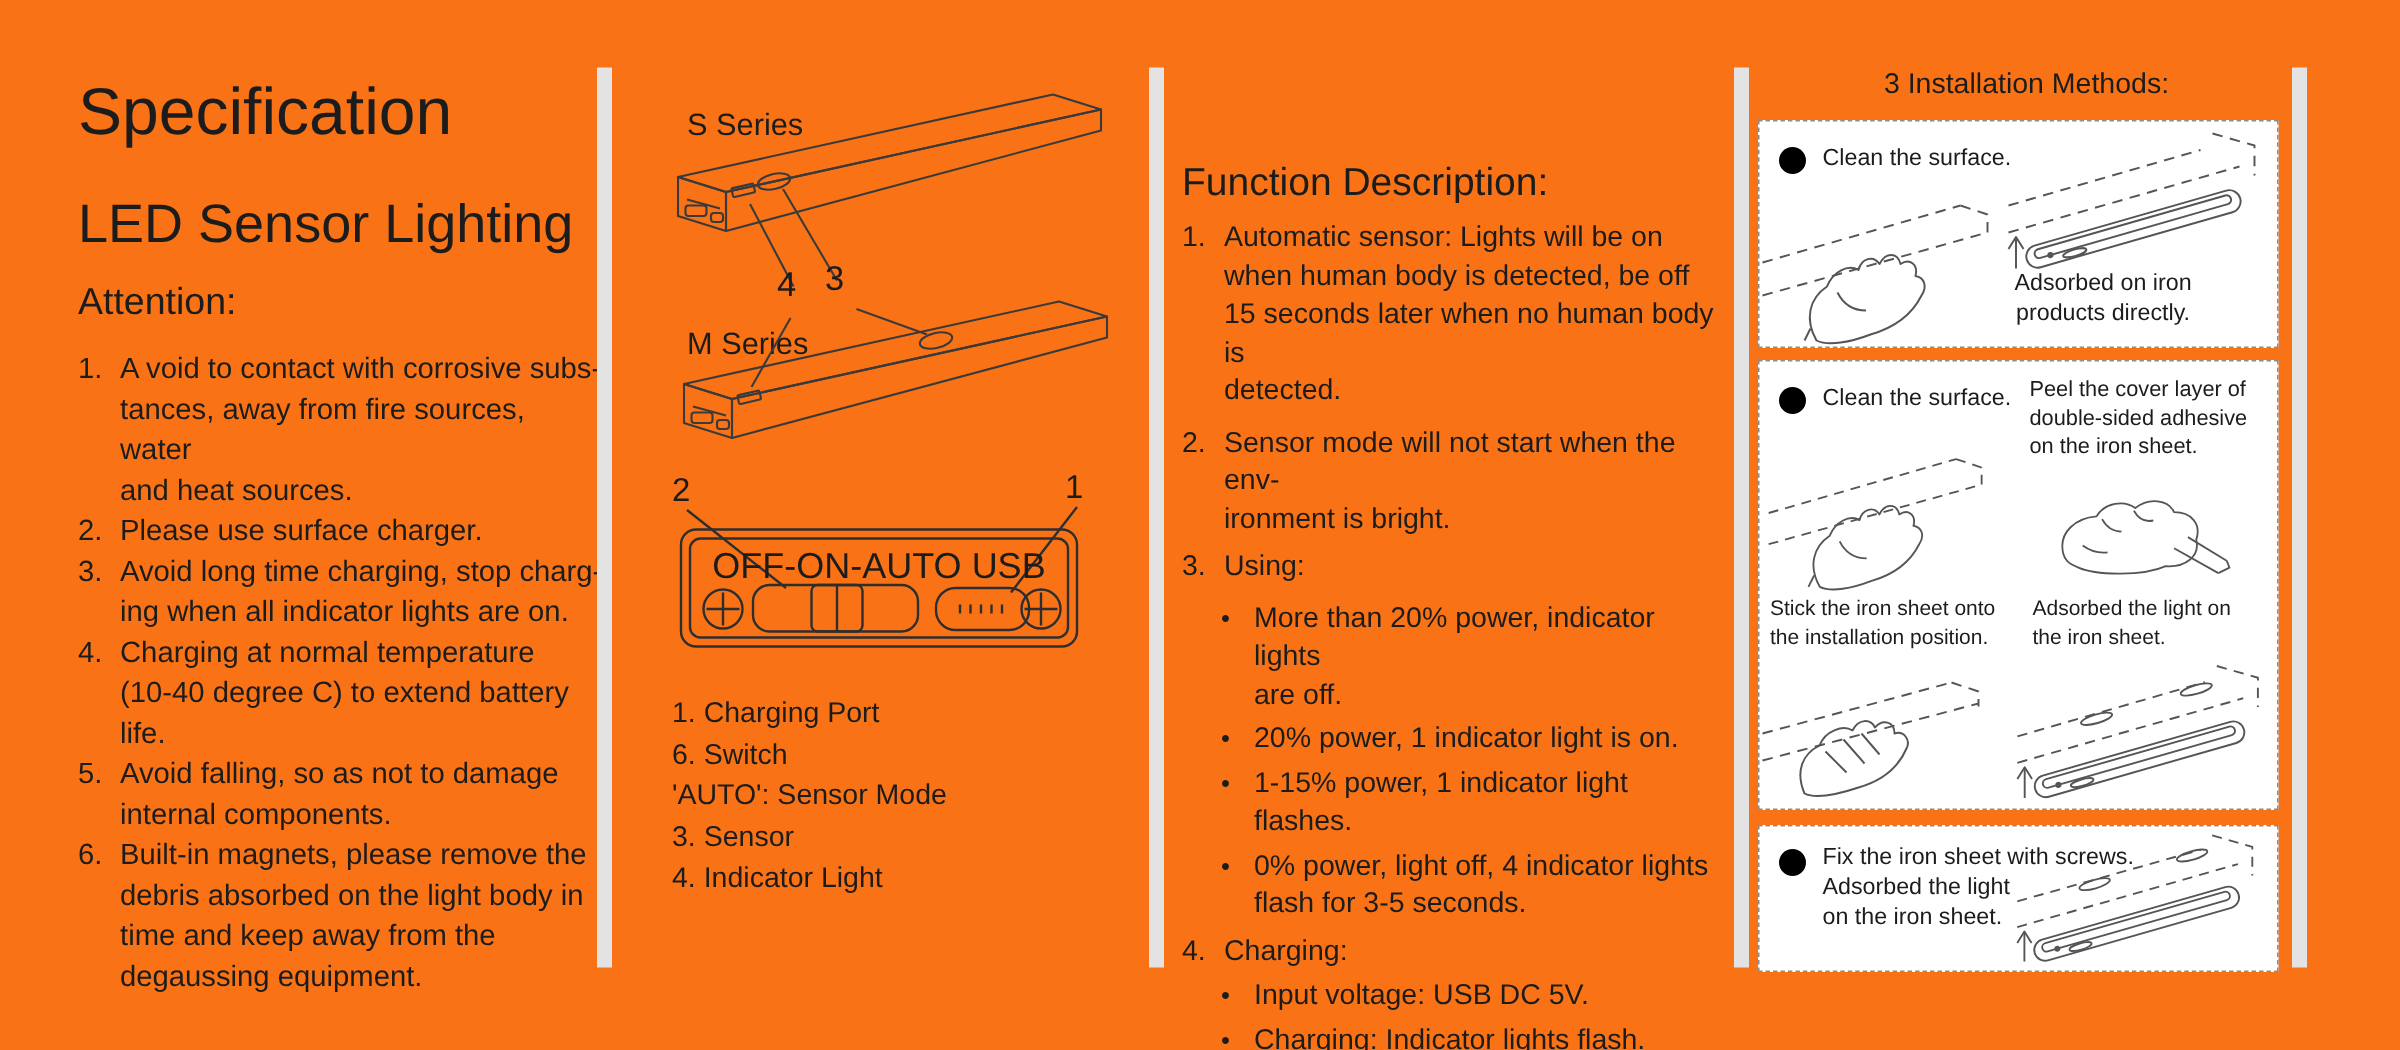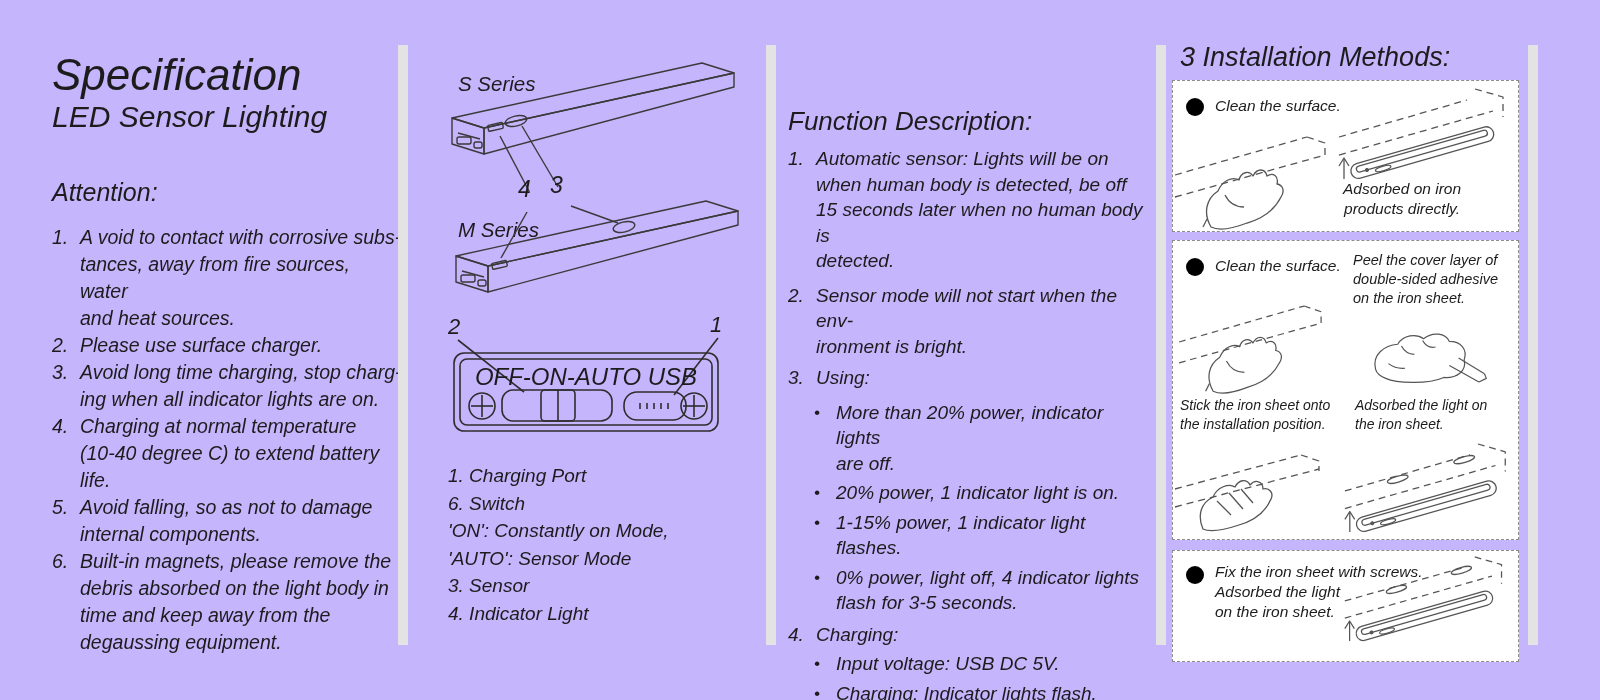--- a/index.html
+++ b/index.html
@@ -1,27 +1,27 @@
 <!DOCTYPE html>
 <html><head>
 <meta charset="utf-8">
 <style>
   html,body{margin:0;padding:0;background:#fff;}
   body{font-family:"Liberation Sans",sans-serif;color:#1c1c1c;}
-  .page{position:relative;width:1600px;height:700px;background:#c4b5fd;overflow:hidden;font-style:italic;}
+  .page{position:relative;width:1600px;height:700px;background:#f97316;overflow:hidden;}
   .abs{position:absolute;}
   .divider{position:absolute;top:45px;height:600px;width:10px;background:#e3e3e3;}
   .col{position:absolute;}
   .pre{white-space:pre-line;}
 
   
   .col1{left:52px;top:50px;width:350px;}
   .title{font-size:44px;line-height:50px;font-weight:400;}
-  .subtitle{font-size:30px;line-height:34px;font-weight:400;}
-  .attn-head{font-size:25px;line-height:30px;margin-top:43px;}
+  .subtitle{font-size:36px;line-height:34px;margin-top:32px;font-weight:400;}
+  .attn-head{font-size:25px;line-height:30px;margin-top:20px;}
   .num-list{margin-top:17px;}
   .aitem{display:flex;font-size:19.5px;line-height:27px;}
   .aitem .n{width:28px;flex:none;}
   .aitem .t{flex:1;}
 
   
   .col2{left:428px;top:60px;width:334px;height:600px;}
   .series-label{font-size:20.5px;margin-left:28px;}
   .callout{font-size:23px;}
   .legend{left:20px;top:402px;}
@@ -32,25 +32,25 @@
   .fd-head{font-size:26px;line-height:30px;margin-bottom:10px;}
   .fitem{display:flex;font-size:19px;line-height:25.5px;margin-top:6px;}
   .fitem .n{width:28px;flex:none;}
   .fitem .t{flex:1;}
   .fbul{display:flex;font-size:19px;line-height:25.5px;margin:4px 0 0 26px;}
   .fbul .d{width:22px;flex:none;font-size:17px;}
   .fbul .t{flex:1;}
 
   
   .col4{left:1172px;top:42px;width:350px;height:615px;}
-  .inst-head{font-size:27px;line-height:30px;margin-left:8px;}
+  .inst-head{font-size:19px;line-height:30px;margin-left:8px;text-align:center;}
   .ibox{position:absolute;left:0;width:347px;border:1.5px dashed #8c8c8c;box-sizing:border-box;background:#fff;}
   .box1{top:38px;height:152px;}
   .box2{top:198px;height:300px;}
-  .box3{top:508px;height:112px;}
+  .box3{top:508px;height:98px;}
   .stepdot{position:absolute;width:18px;height:18px;border-radius:50%;background:#000;}
   .btext{position:absolute;font-size:15.5px;line-height:20px;}
   .bcap{position:absolute;font-size:15.5px;line-height:20px;text-align:center;}
   .bcap-sm{position:absolute;font-size:14px;line-height:19px;}
   .peel{position:absolute;font-size:14.5px;line-height:19px;}
   svg{display:block;}
 </style>
 </head>
 <body>
 
@@ -155,21 +155,20 @@
         <line x1="250" y1="83" x2="250" y2="105"></line>
       </g>
       <text x="4" y="22" font-size="22" fill="#1c1c1c">2</text>
       <text x="266" y="20" font-size="22" fill="#1c1c1c">1</text>
       <text x="142" y="73" text-anchor="middle" font-size="24" fill="#1c1c1c">OFF-ON-AUTO USB</text>
     </svg>
 
     <div class="abs legend">
       <div class="legend-line">1. Charging Port</div>
       <div class="legend-line">6. Switch</div>
-      <div class="legend-line">'ON': Constantly on Mode,</div>
       <div class="legend-line">'AUTO': Sensor Mode</div>
       <div class="legend-line">3. Sensor</div>
       <div class="legend-line">4. Indicator Light</div>
     </div>
   </section>
 
   <div class="divider" style="left:766px;"></div>
 
   <section class="col col3">
     <div class="fd-head">Function Description:</div>

